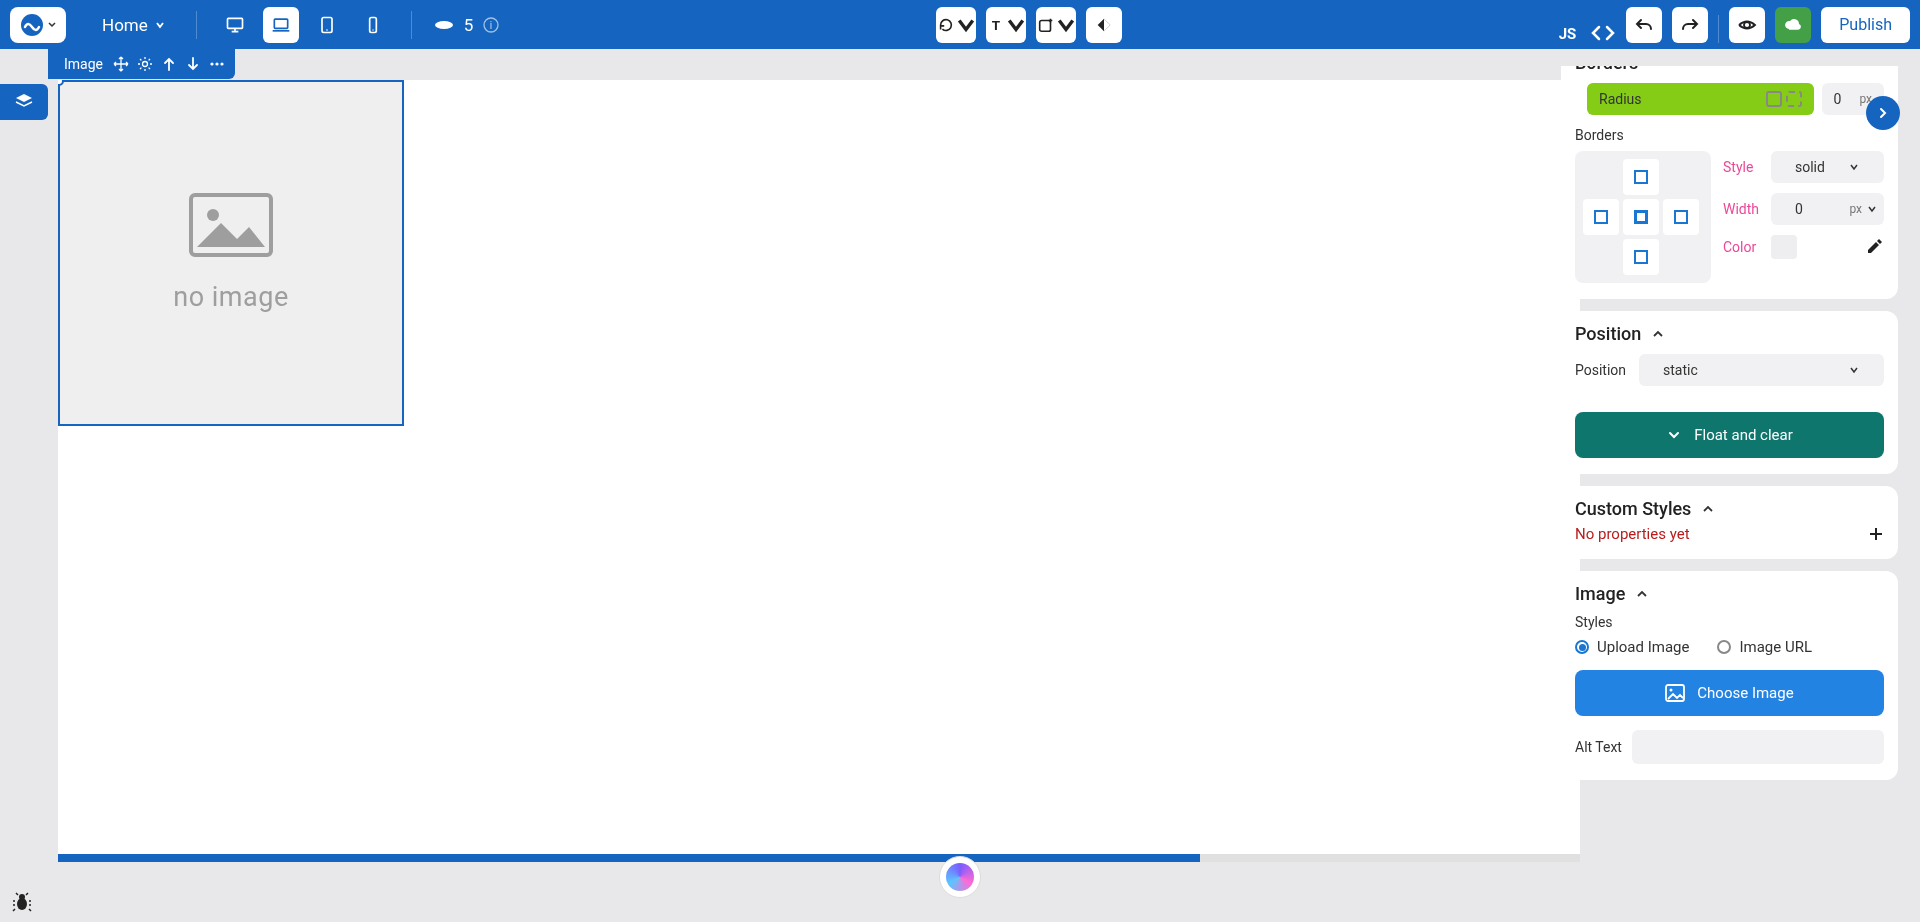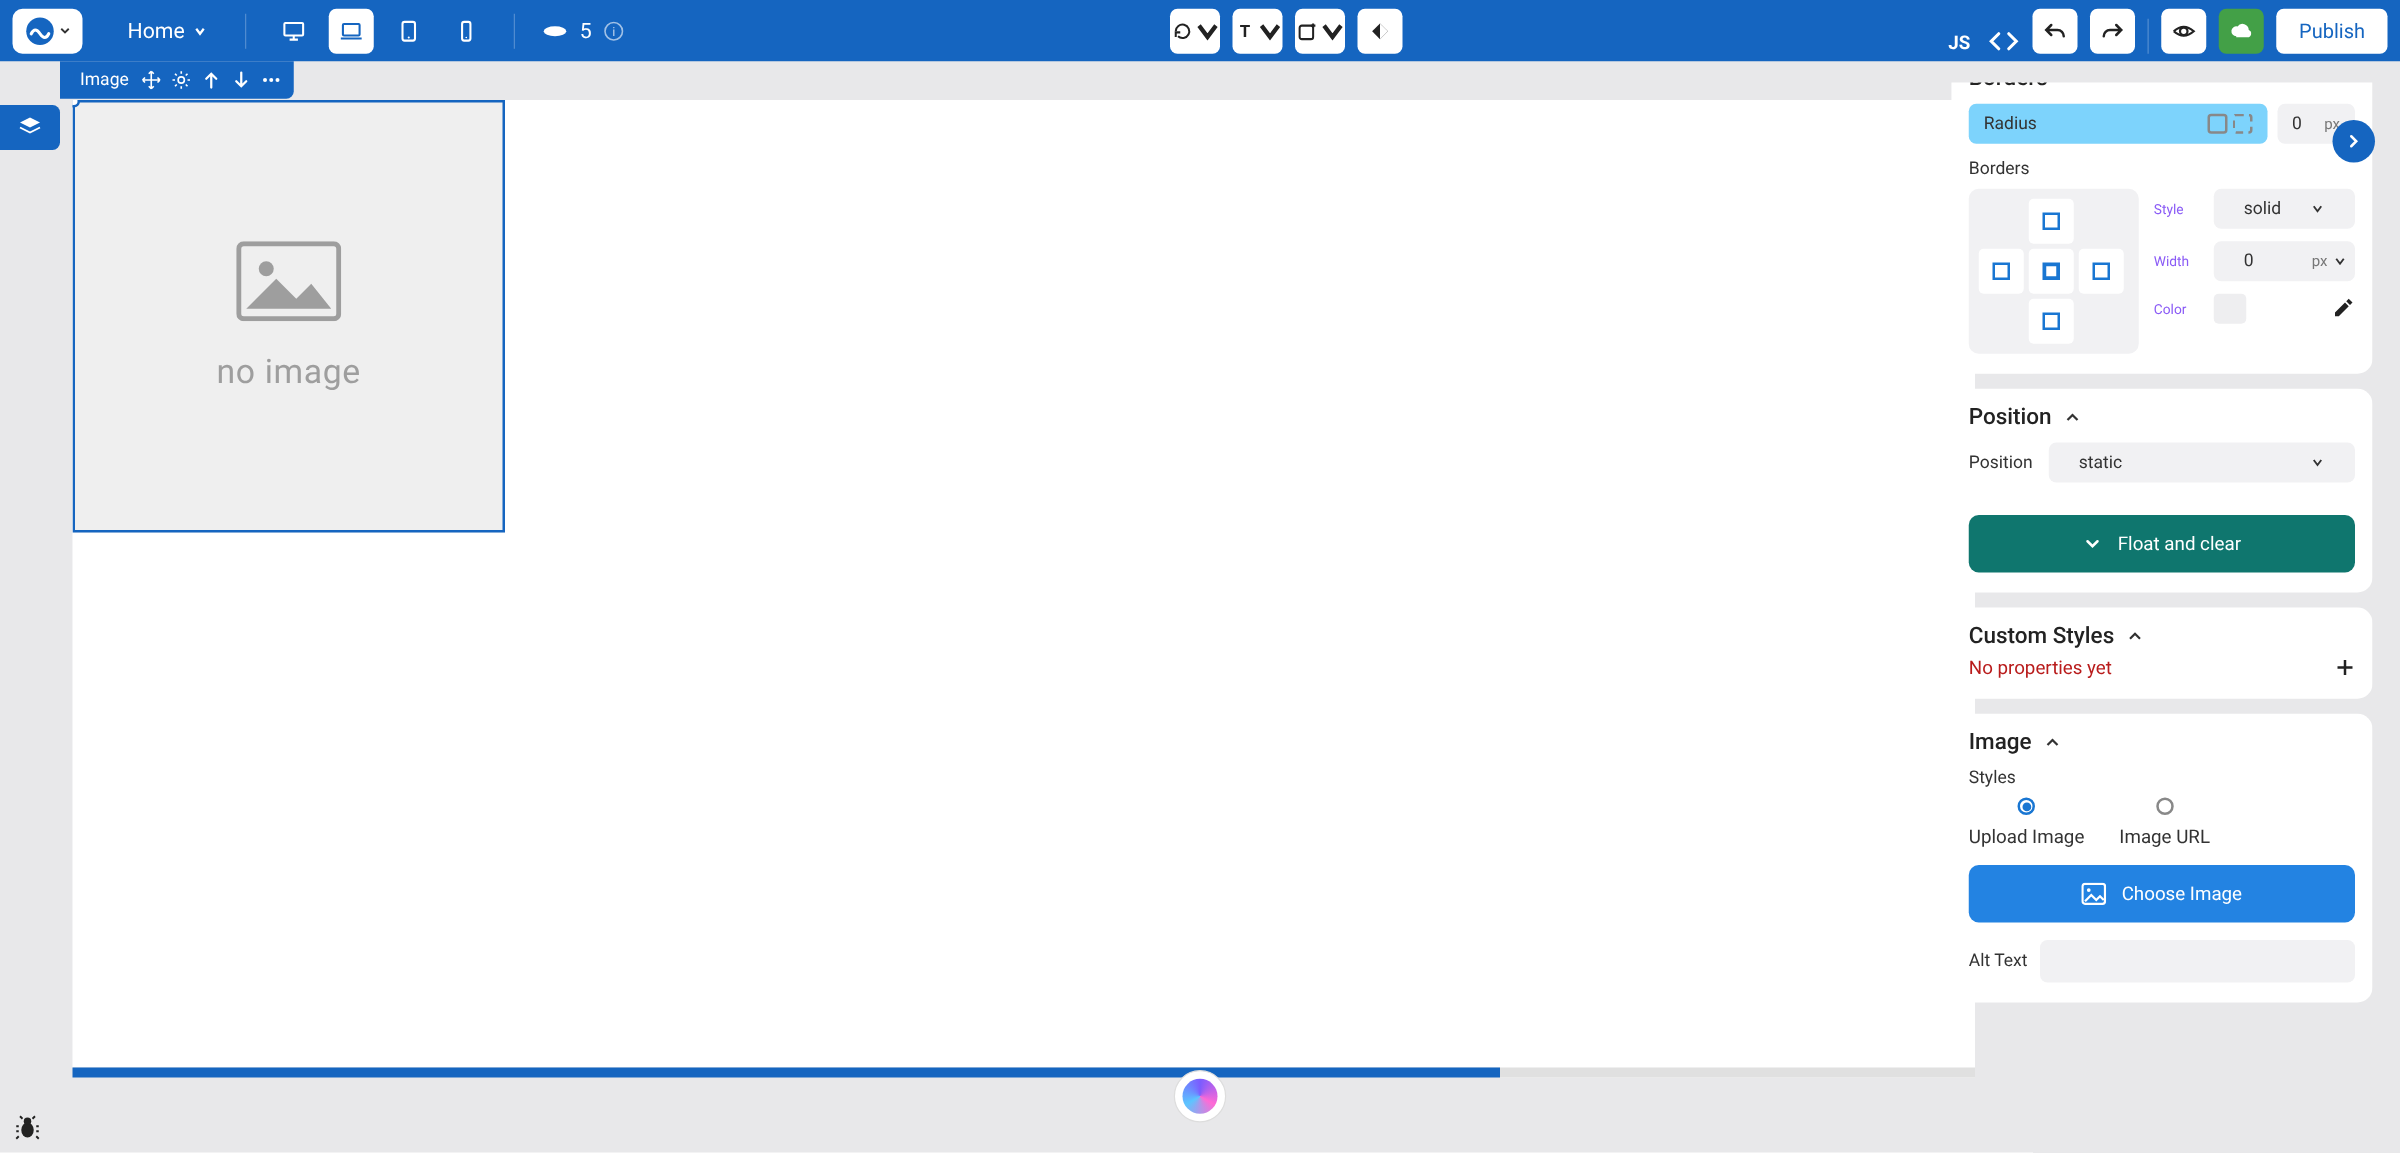--- a/index.html
+++ b/index.html
@@ -56,37 +56,37 @@
 .right-panel-wrap { position: absolute; top: 66px; right: 22px; width: 337px; bottom: 18px; overflow: hidden; }
 .panel-card { background: #fff; border-radius: 12px; padding: 12px 14px 16px; margin-bottom: 12px; }
 .panel-title-row { display: flex; align-items: center; gap: 10px; margin-bottom: 10px; }
 .panel-title { font-size: 18px; color: #222; font-weight: 500; }
 .chevron-collapse svg { width: 14px; height: 14px; }
 .row { display: flex; align-items: center; gap: 8px; margin-bottom: 10px; }
 .row-label { font-size: 14px; color: #333; width: 56px; flex-shrink: 0; }
 .chip { background: #f1f1f3; border-radius: 6px; padding: 8px 12px; font-size: 14px; color: #333; display: flex; align-items: center; }
 .select-box { background: #f1f1f3; border-radius: 6px; padding: 8px 24px; font-size: 14px; color: #333; flex: 1; display: flex; align-items: center; justify-content: space-between; }
 .radius-row { display: flex; align-items: center; gap: 8px; }
-.radius-chip { background: #7dd3fc; border-radius: 6px; padding: 8px 12px; display: flex; align-items: center; gap: 6px; }
+.radius-chip { background: #84cc16; border-radius: 6px; padding: 8px 12px; display: flex; align-items: center; gap: 6px; margin-left: 12px; }
 .radius-toggles { display: flex; gap: 4px; }
 .rtoggle { width: 16px; height: 16px; border: 2px solid #888; border-radius: 3px; }
 .rtoggle.dashed { border-style: dashed; }
 .borders-grid { background: #f1f1f3; border-radius: 8px; padding: 8px; display: grid; grid-template-columns: repeat(3, 36px); grid-template-rows: repeat(3, 36px); gap: 4px; width: 136px; }
 .bcell { background: #fff; border-radius: 4px; display: flex; align-items: center; justify-content: center; cursor: pointer; }
 .bcell.empty { background: transparent; }
 .bsquare { width: 14px; height: 14px; border: 2px solid #1976d2; }
 .bcell.sel .bsquare { border-width: 3px; }
 .borders-controls { flex: 1; display: flex; flex-direction: column; gap: 10px; }
 .bc-row { display: flex; align-items: center; gap: 8px; }
-.bc-label { font-size: 11px; color: #8b5cf6; width: 40px; }
+.bc-label { font-size: 14px; color: #ec4899; width: 40px; }
 .big-btn { background: #0f766e; color: #fff; border-radius: 8px; height: 46px; display: flex; align-items: center; justify-content: center; gap: 12px; font-size: 15px; cursor: pointer; }
 .big-btn-blue { background: #2383e2; }
 .add-icon { font-size: 20px; cursor: pointer; }
 .radio-row { display: flex; align-items: center; gap: 28px; margin-bottom: 14px; }
-.radio-opt { display: flex; align-items: center; gap: 8px; font-size: 15px; color: #333; cursor: pointer; flex-direction: column; }
+.radio-opt { display: flex; align-items: center; gap: 8px; font-size: 15px; color: #333; cursor: pointer; }
 .radio-circle { width: 14px; height: 14px; border-radius: 50%; border: 2px solid #1976d2; display: inline-flex; align-items: center; justify-content: center; }
 .radio-circle.checked::after { content: ''; width: 7px; height: 7px; border-radius: 50%; background: #1976d2; }
 .radio-circle.unchecked { border-color: #888; }
 .alt-row { display: flex; align-items: center; gap: 10px; }
 .alt-input { flex: 1; background: #f1f1f3; border: none; border-radius: 6px; height: 34px; padding: 0 10px; }
 .color-row { display: flex; align-items: center; gap: 8px; }
 .swatch { width: 26px; height: 24px; background: #eeeef0; border-radius: 4px; }
 .eyedrop { cursor: pointer; }
 
 

